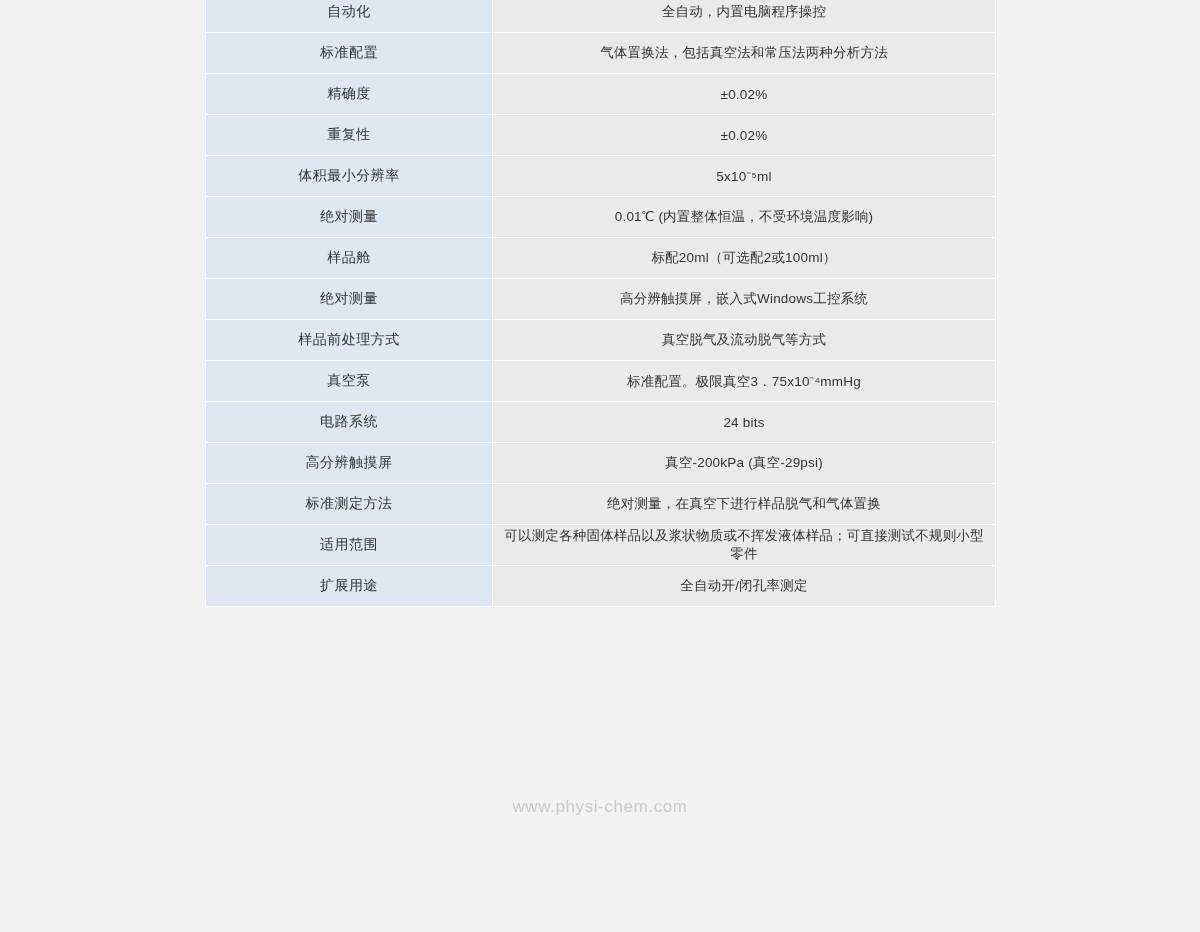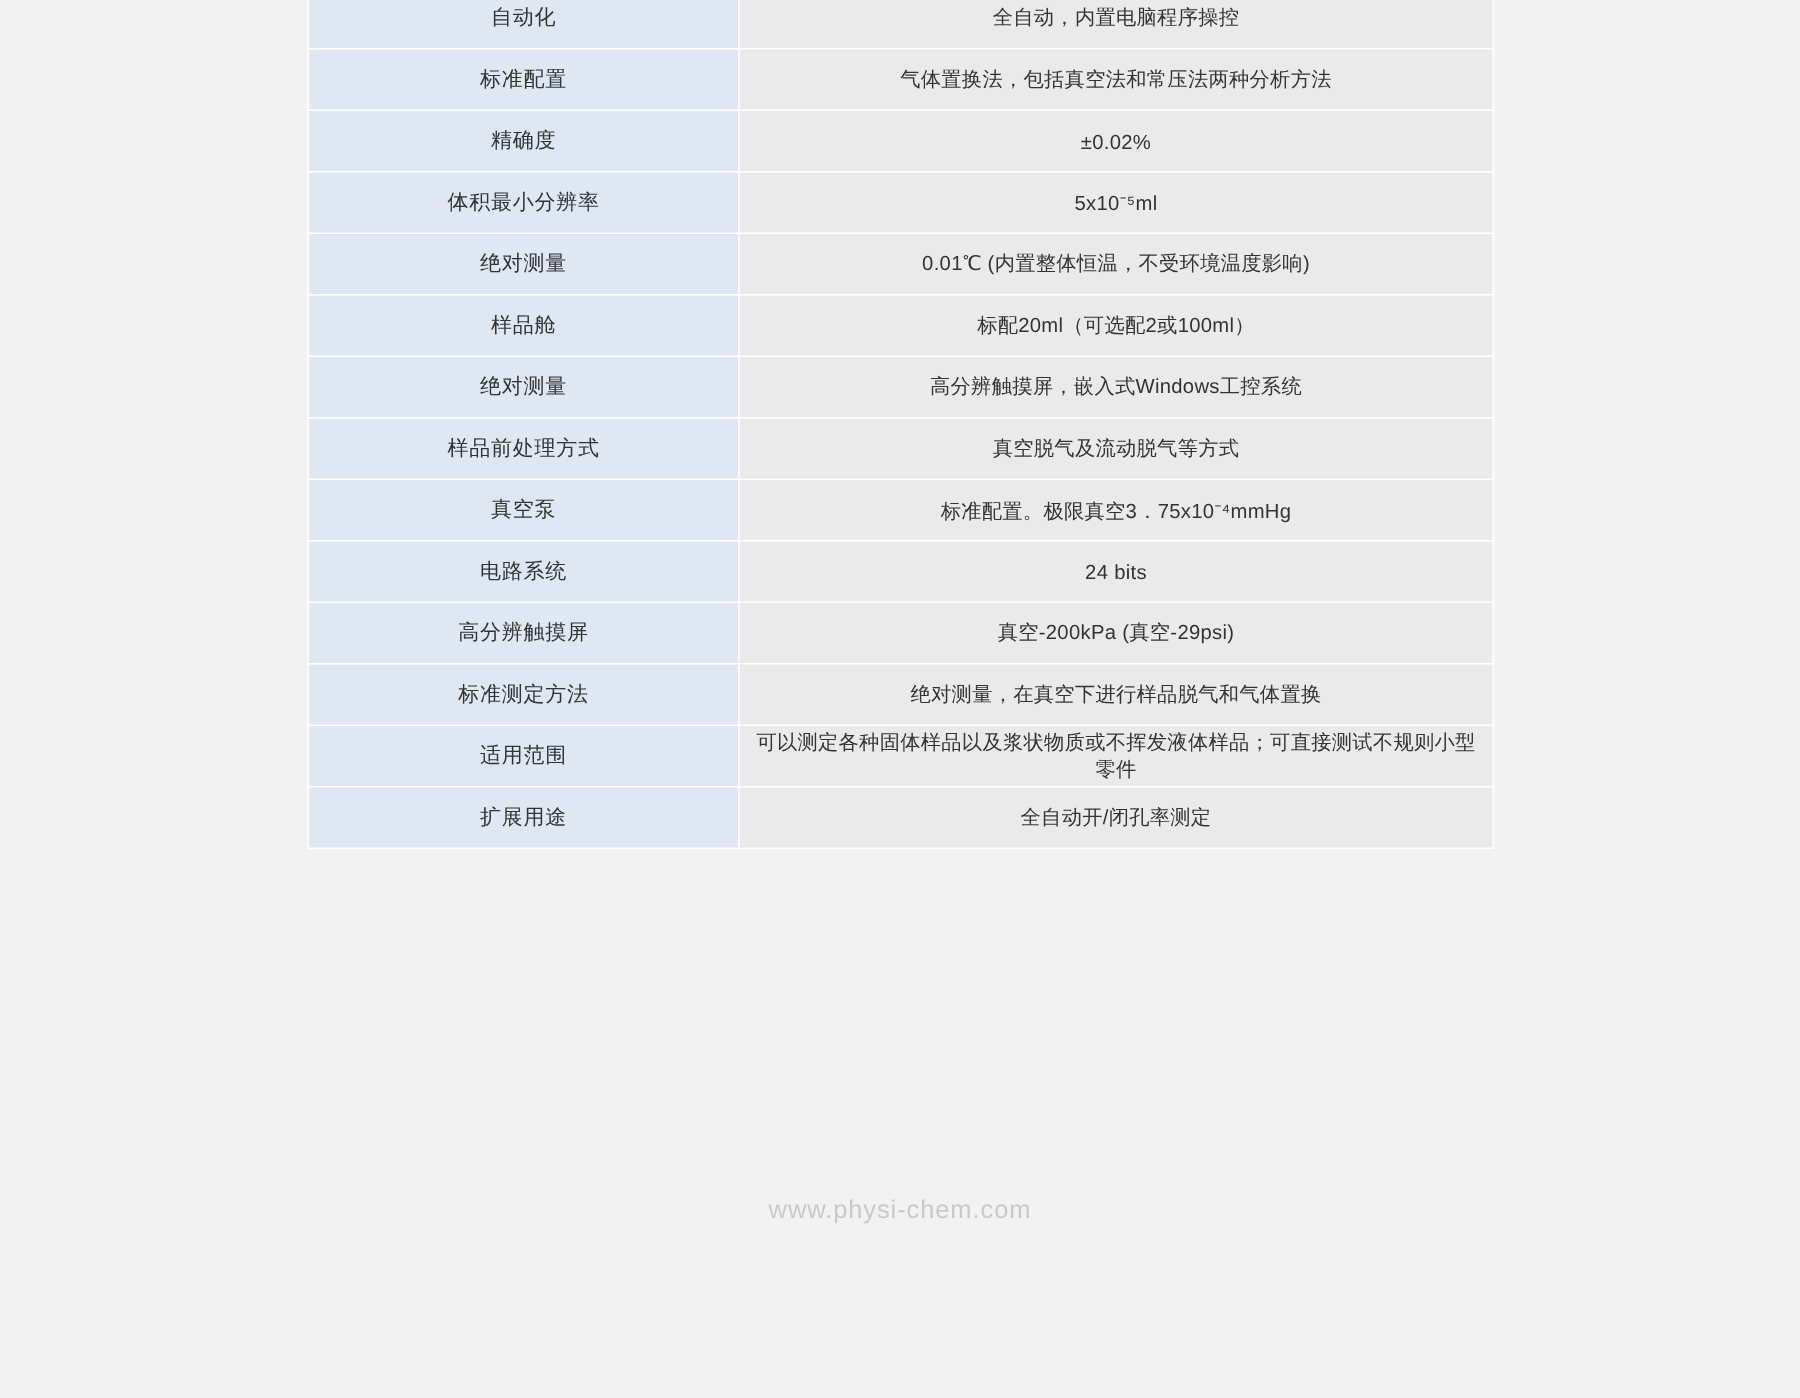--- a/index.html
+++ b/index.html
@@ -75,20 +75,24 @@
       </tr>
       <tr>
         <td class="label">标准配置</td>
         <td class="value">气体置换法，包括真空法和常压法两种分析方法</td>
       </tr>
       <tr>
         <td class="label">精确度</td>
         <td class="value">±0.02%</td>
       </tr>
       <tr>
+        <td class="label">重复性</td>
+        <td class="value">±0.02%</td>
+      </tr>
+      <tr>
         <td class="label">体积最小分辨率</td>
         <td class="value">5x10⁻⁵ml</td>
       </tr>
       <tr>
         <td class="label">绝对测量</td>
         <td class="value">0.01℃ (内置整体恒温，不受环境温度影响)</td>
       </tr>
       <tr>
         <td class="label">样品舱</td>
         <td class="value">标配20ml（可选配2或100ml）</td>

